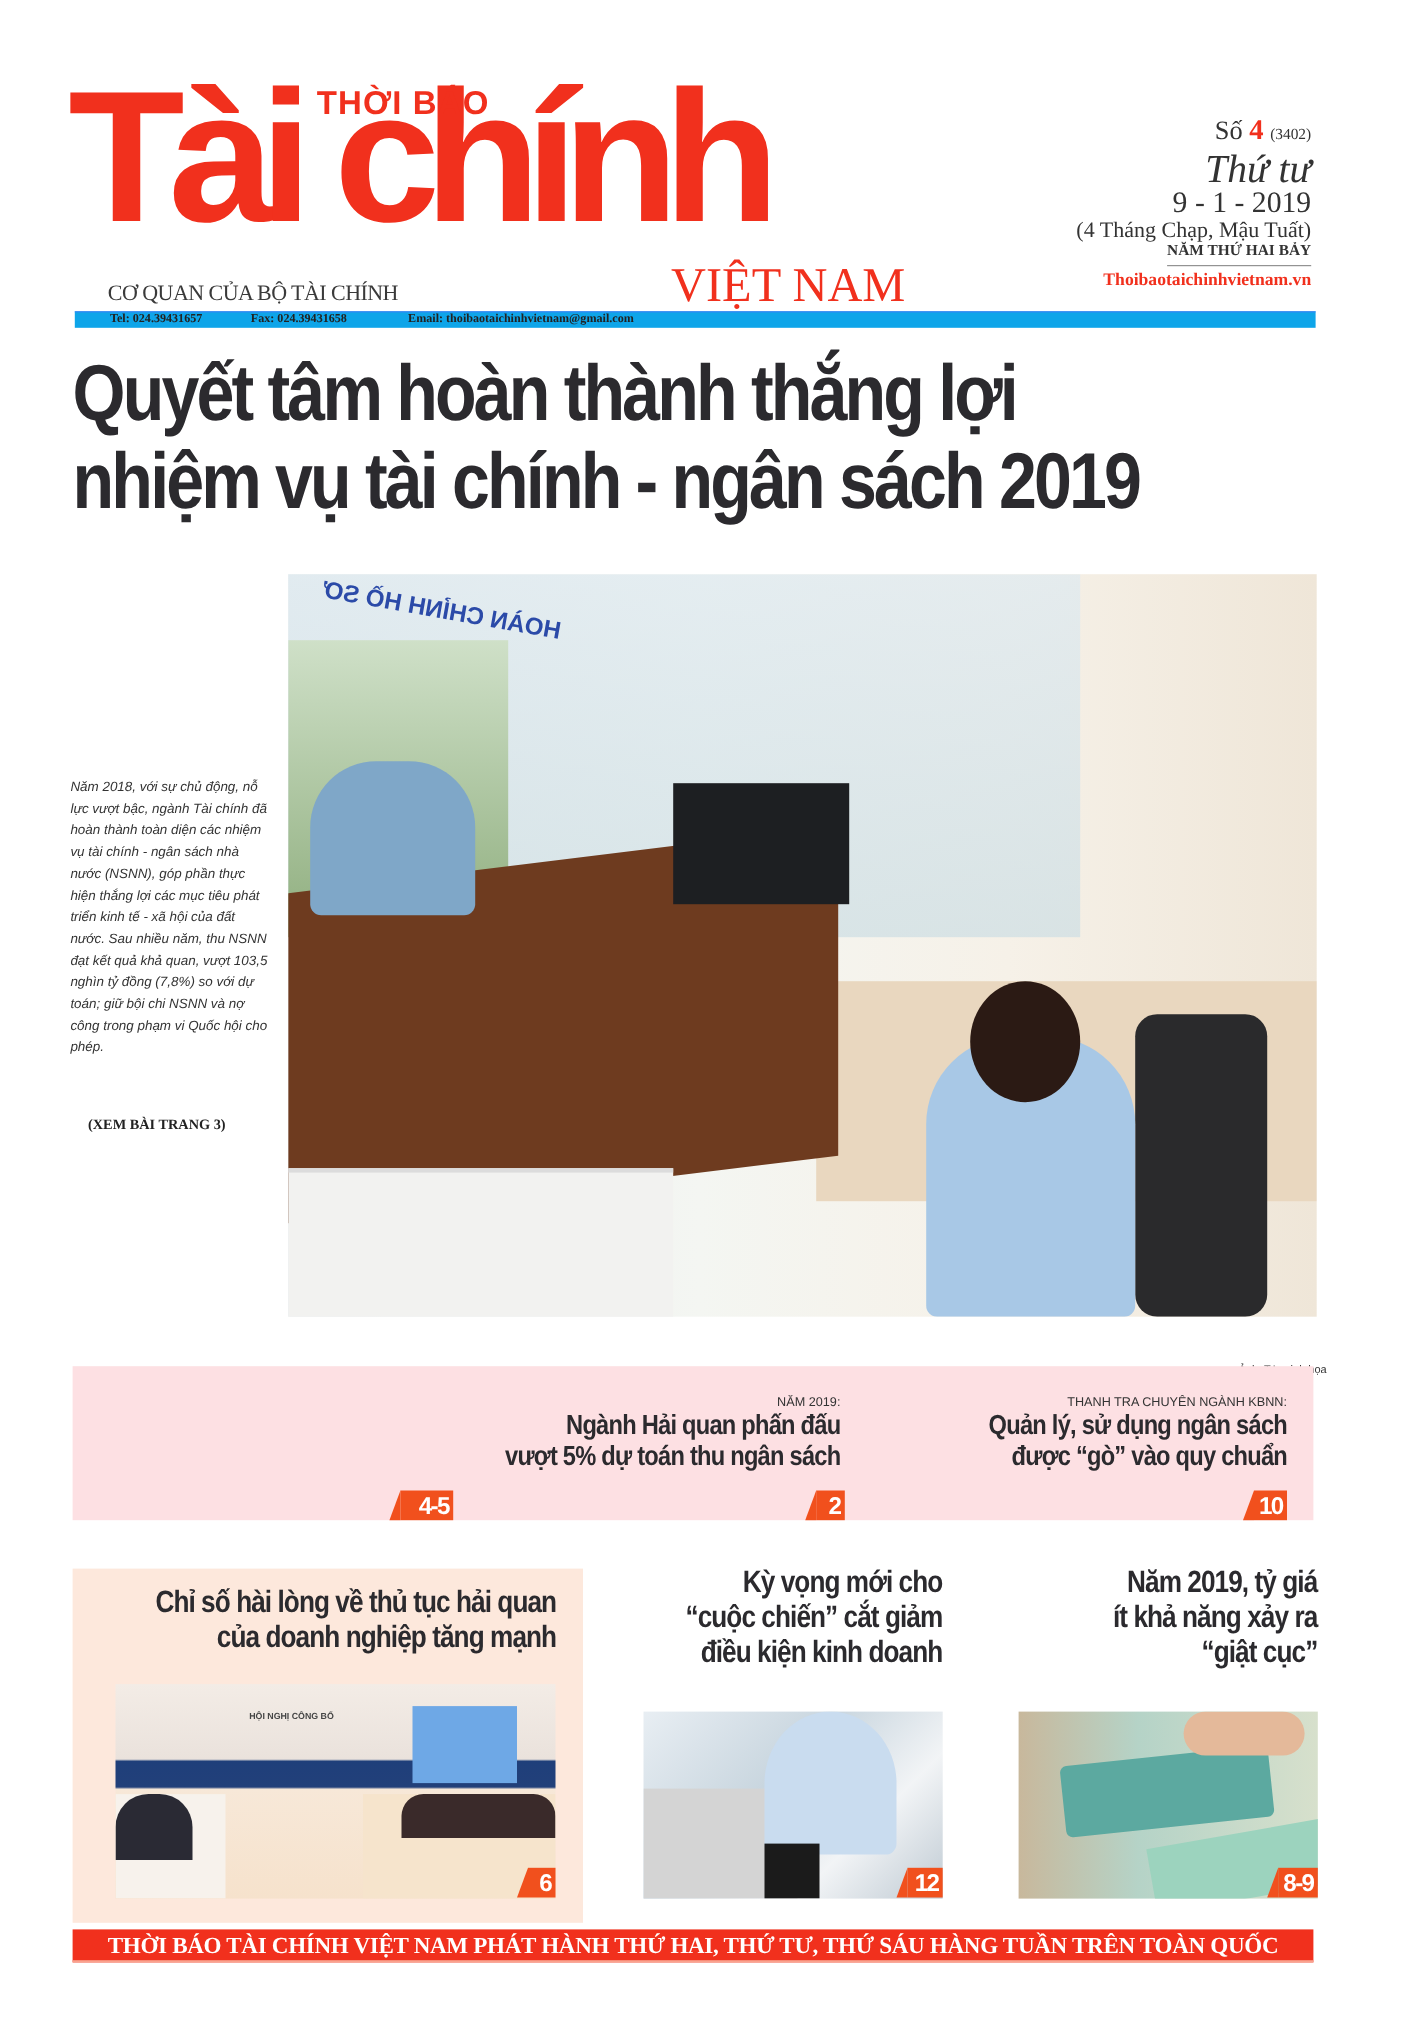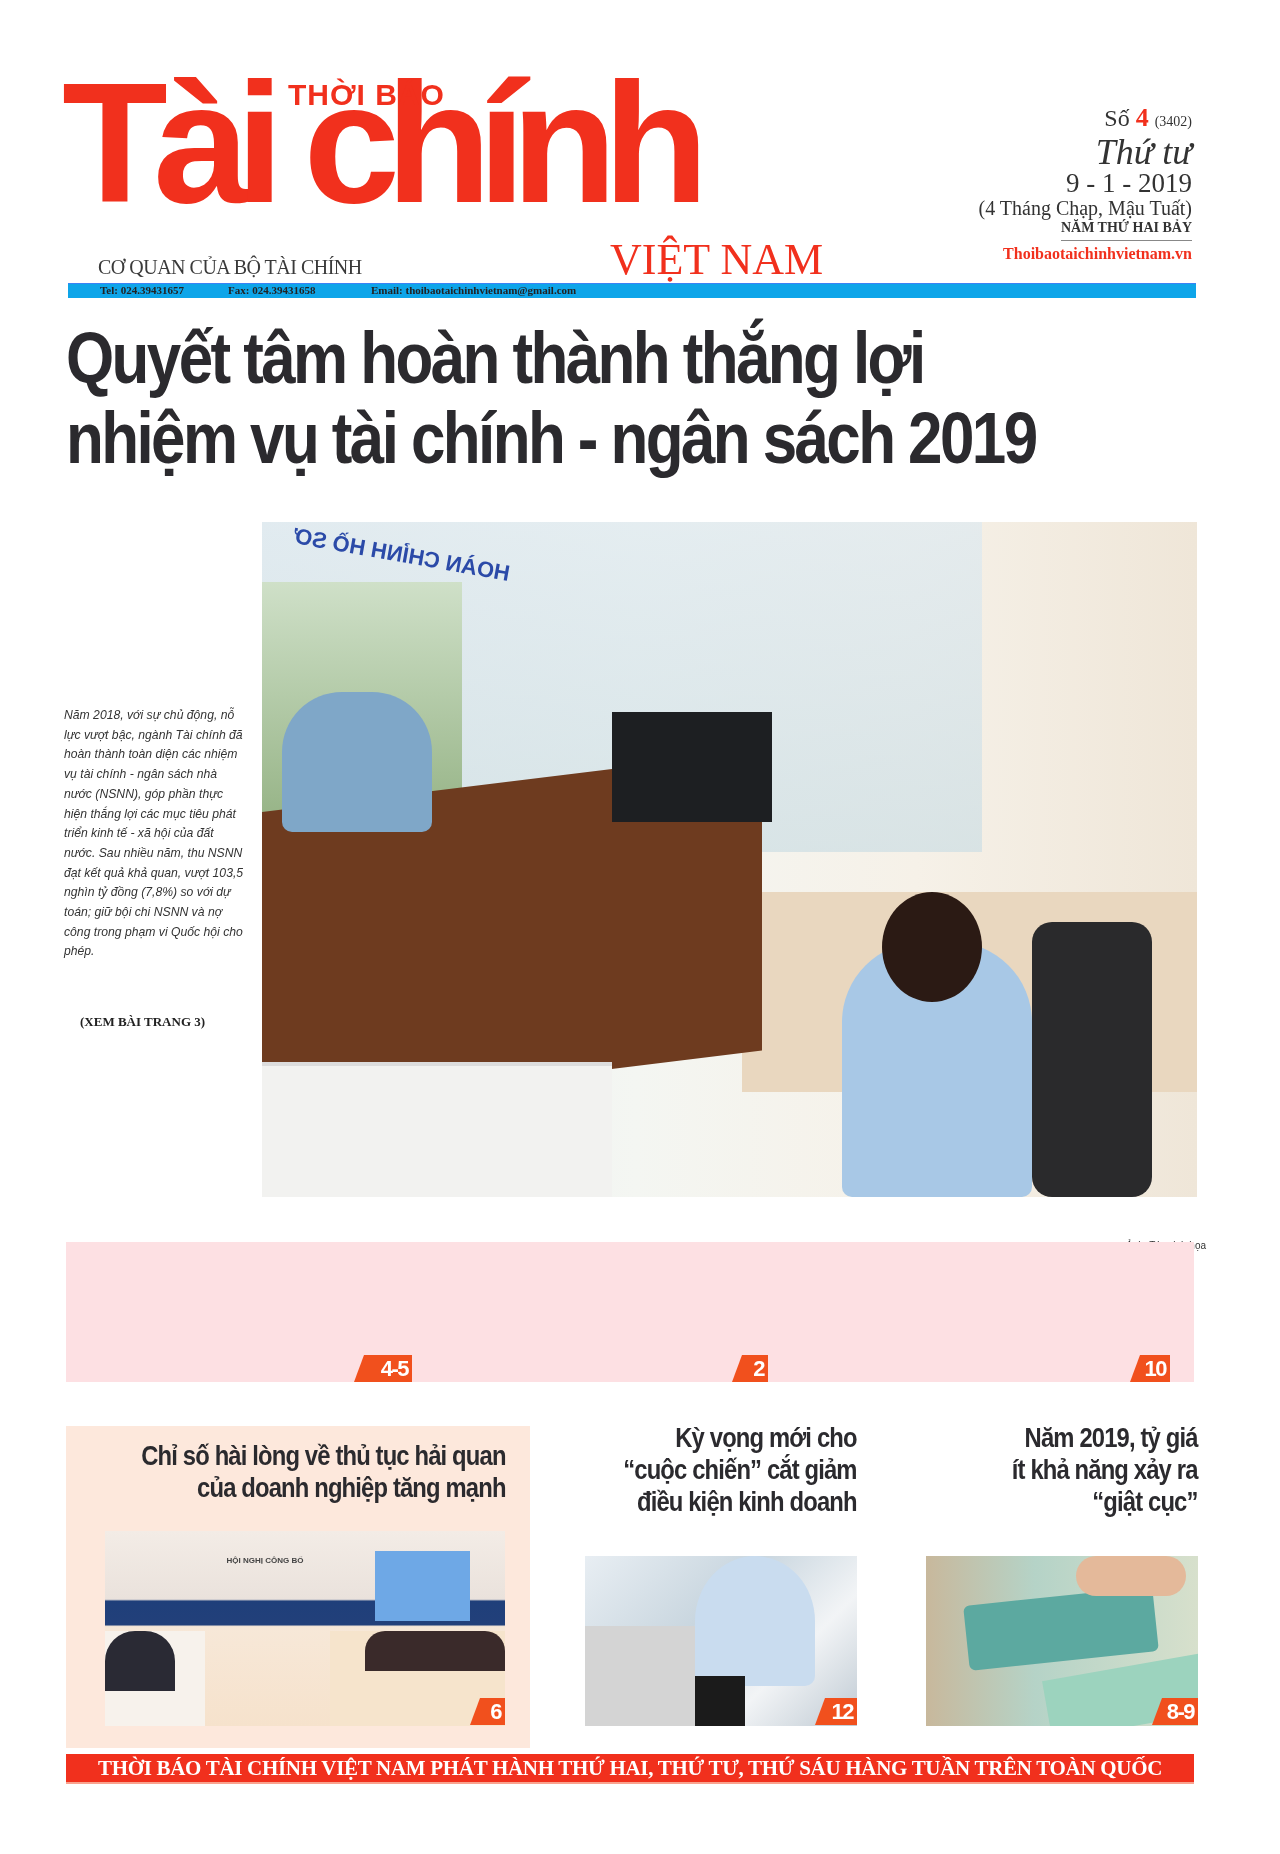--- a/index.html
+++ b/index.html
@@ -128,22 +128,32 @@
   <div class="abs photo-woman2"></div>
   <div class="abs photo-hair2"></div>
   <div class="abs photo-printer"></div>
   <div class="abs photo-label">HOÀN CHỈNH HỒ SƠ</div>
 </div>
 <div class="abs caption-credit">Ảnh: T.L minh họa</div>
 
 <div class="abs teaser-band">
   <div class="page-tag" style="left:298px; top:113px; width:44px;">4-5</div>
 
+  <div class="teaser" style="right:430px; top:26px; width:380px;">
+    <div class="kicker">NĂM 2019:</div>
+    <div class="title">Ngành Hải quan phấn đấu</div>
+    <div class="title">vượt 5% dự toán thu ngân sách</div>
+  </div>
   <div class="page-tag" style="left:676px; top:113px; width:22px;">2</div>
 
+  <div class="teaser" style="right:24px; top:26px; width:330px;">
+    <div class="kicker">THANH TRA CHUYÊN NGÀNH KBNN:</div>
+    <div class="title">Quản lý, sử dụng ngân sách</div>
+    <div class="title">được “gò” vào quy chuẩn</div>
+  </div>
   <div class="page-tag" style="left:1074px; top:113px; width:26px;">10</div>
 </div>
 
 <div class="abs card-customs">
   <div style="position:absolute; right:24px; top:14px;">
     <div class="card-title">Chỉ số hài lòng về thủ tục hải quan</div>
     <div class="card-title">của doanh nghiệp tăng mạnh</div>
   </div>
 </div>
 <div class="abs photo-conf">

